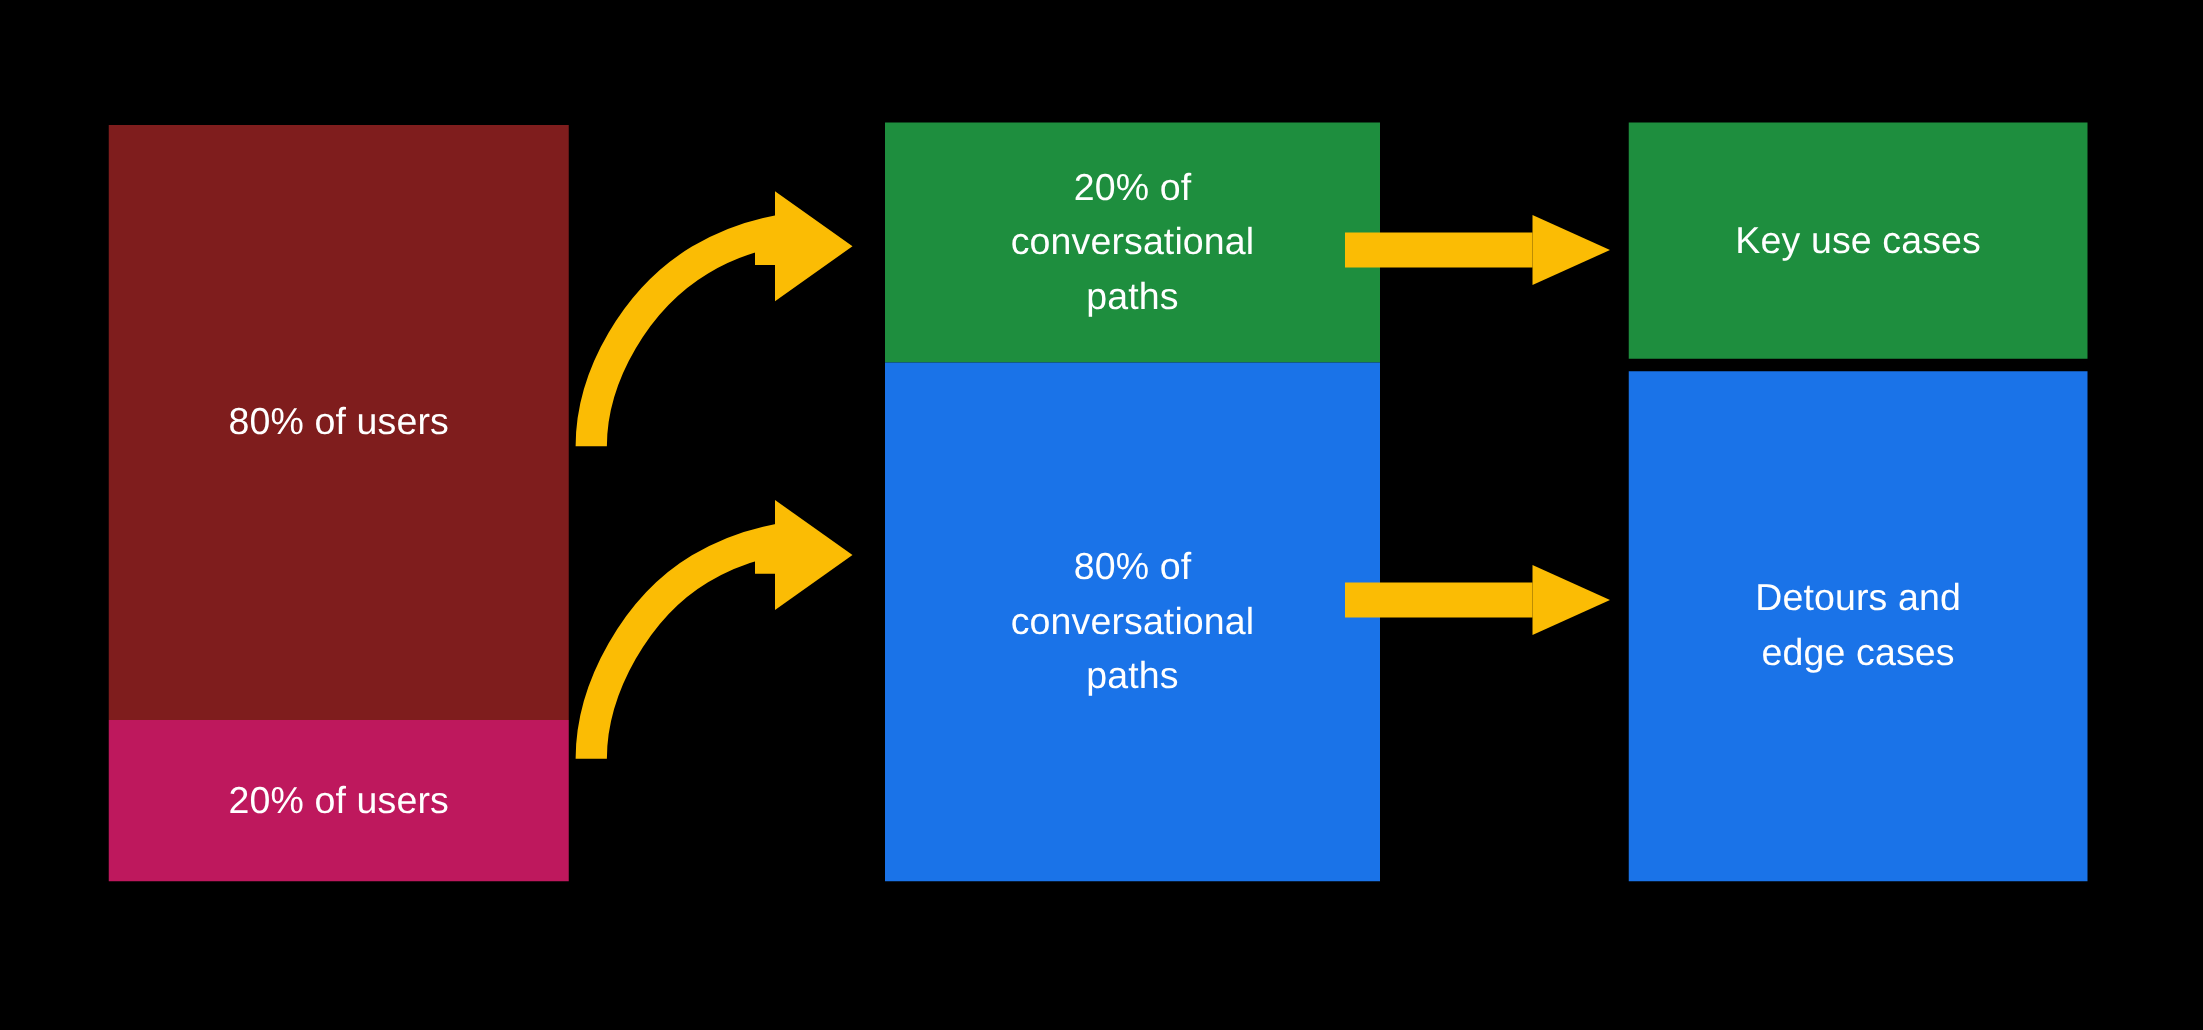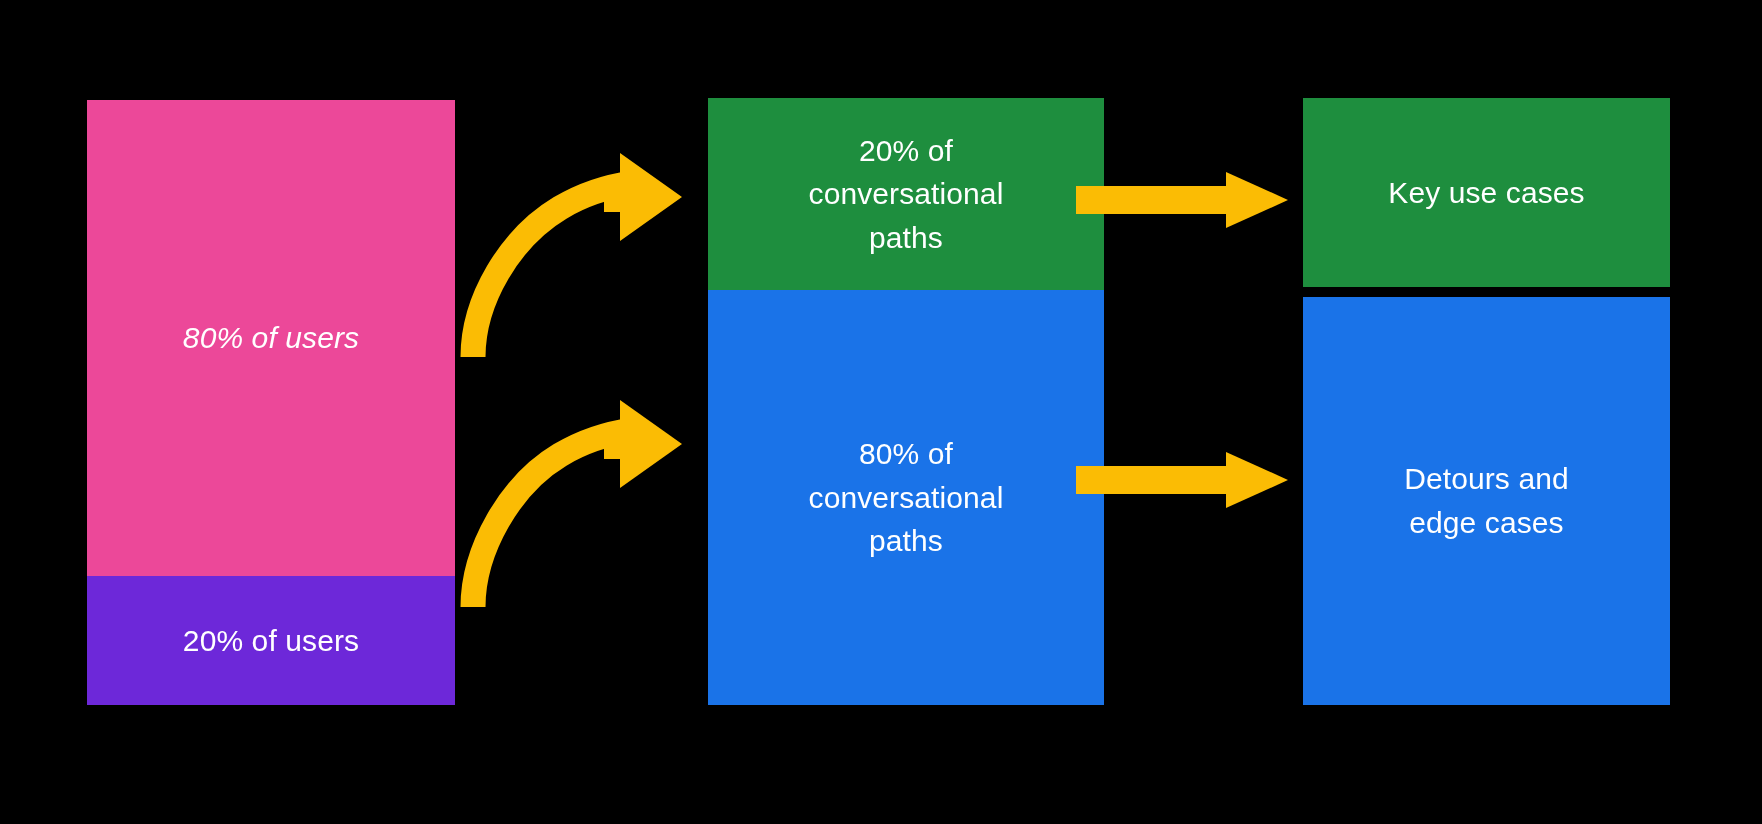--- a/index.html
+++ b/index.html
@@ -45,22 +45,22 @@
     padding: 0 12px;
   }
 
   
   #col-users {
     left: 87px;
     top: 100px;
     width: 368px;
     height: 605px;
   }
-  #col-users .green { height: 511px; background: #ec4899; font-style: italic; }
-  #col-users .blue  { height: 139px; background: #6d28d9; }
+  #col-users .green { height: 511px; background: #7f1d1d; }
+  #col-users .blue  { height: 139px; background: #be185d; }
 
   
   #col-paths {
     left: 708px;
     top: 98px;
     width: 396px;
     height: 607px;
   }
   #col-paths .green { height: 192px; background: #1E8E3E; }
   #col-paths .blue  { height: 415px; background: #1A73E8; justify-content: center; }

